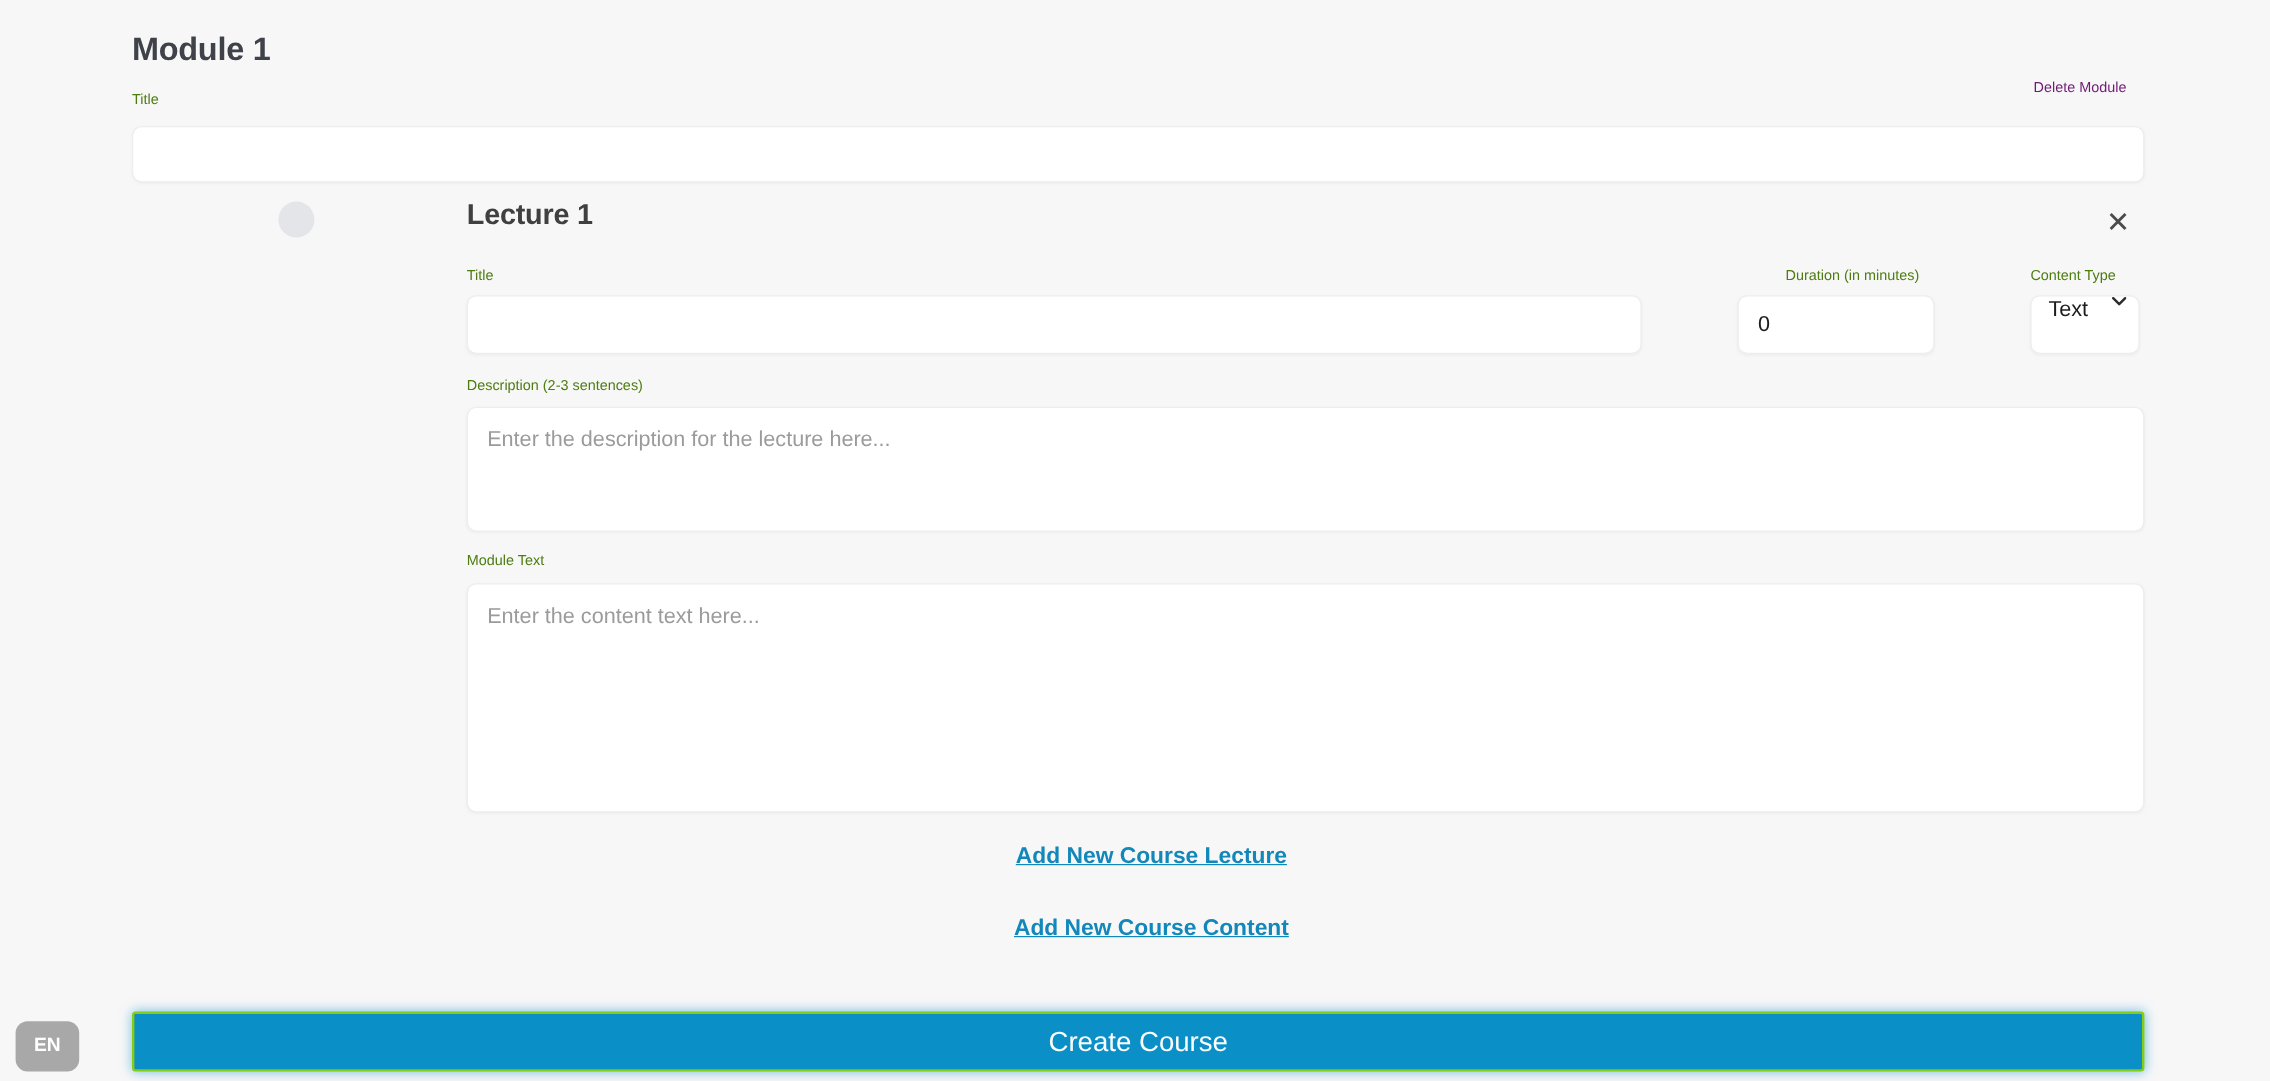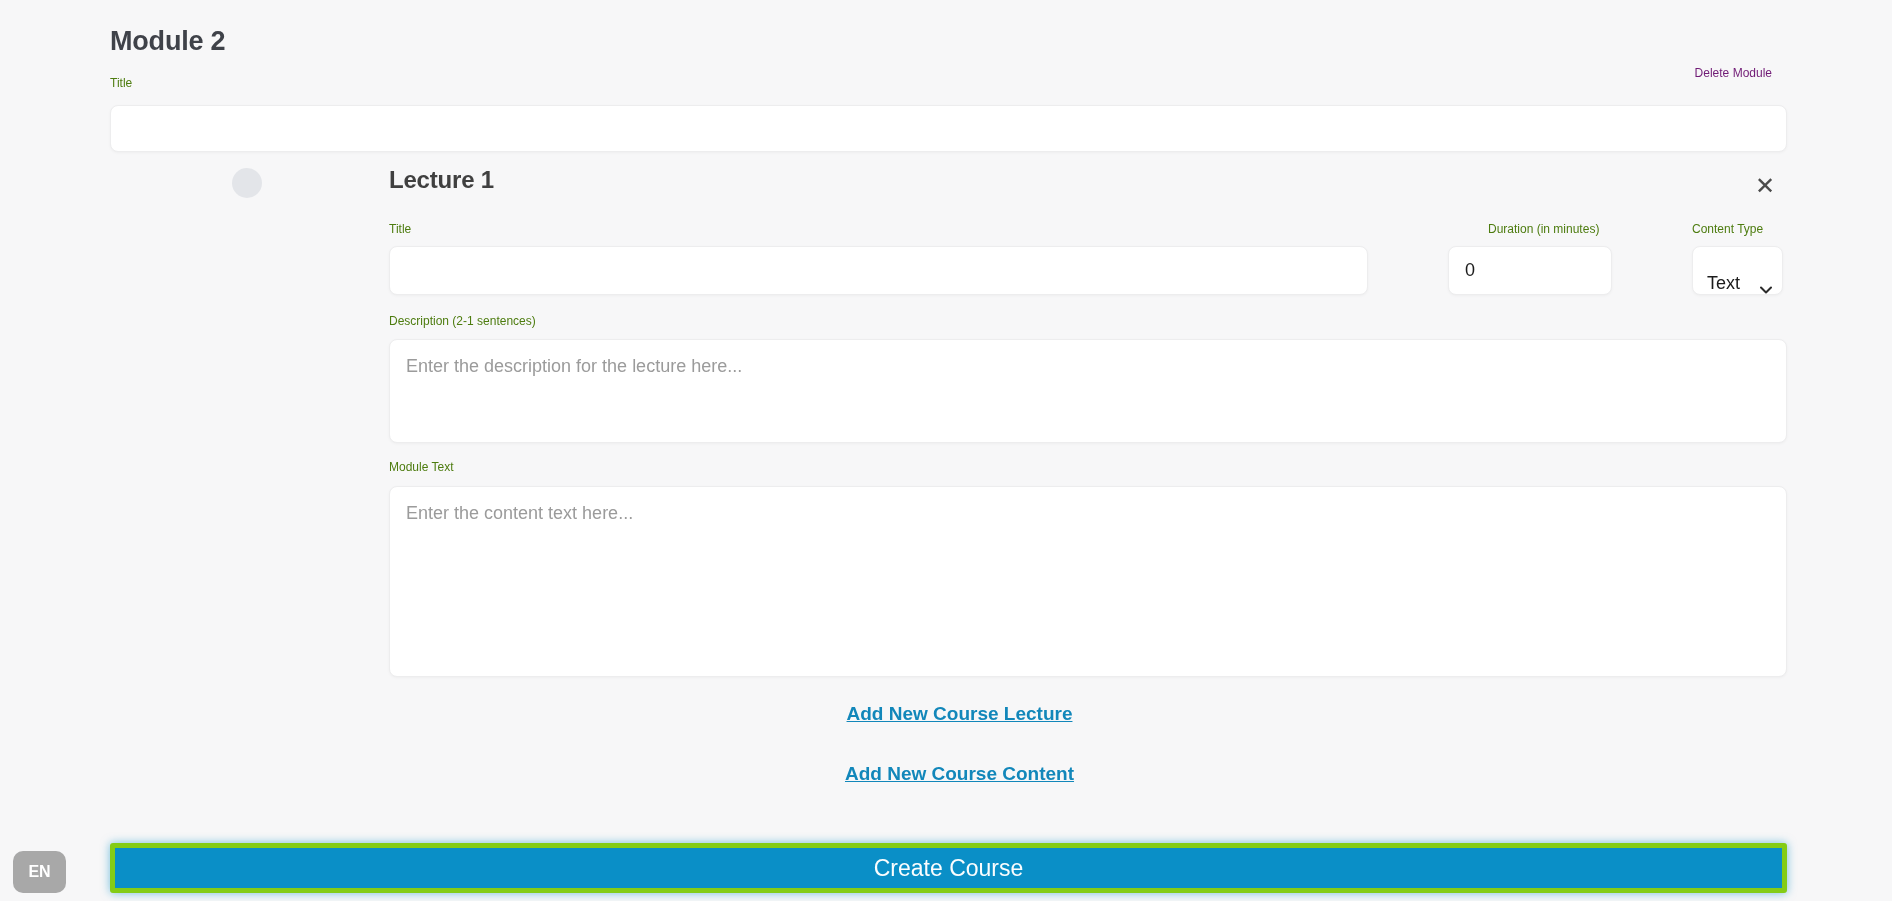--- a/index.html
+++ b/index.html
@@ -47,34 +47,34 @@
   }
 
   .close-btn {
     width: 34px; height: 34px;
     background: none; border: none; cursor: pointer;
     font-size: 24px; color: #4b4b4b; line-height: 34px; text-align: center;
     font-family: inherit;
   }
 
   .select {
-    display: flex; align-items: flex-end; justify-content: space-between;
+    display: flex; align-items: flex-start; justify-content: space-between;
     padding: 0 10px 0 14px; cursor: pointer;
   }
   .select .chev { display: inline-flex; margin-left: 10px; }
 
   .center-links { text-align: center; }
   .add-link {
     font-size: 19px; font-weight: bold; color: #1287ba;
     text-decoration: underline; cursor: pointer; margin-left: 22px;
   }
 
   .create-btn {
     background: #0a8fc7;
-    border: 5px solid #84cc16;
+    border: 2px solid #84cc16;
     border-radius: 3px;
     box-shadow: 0 0 10px rgba(10,143,199,0.55);
     color: #fbfdfe;
     font-size: 23px; font-weight: 500;
     font-family: inherit;
     cursor: pointer;
     display: flex; align-items: center; justify-content: center;
   }
 
   .lang-badge {
@@ -83,21 +83,21 @@
     width: 53px; height: 42px;
     font-size: 16px; font-weight: 600;
     font-family: inherit;
     cursor: pointer;
     display: flex; align-items: center; justify-content: center;
   }
 </style>
 </head>
 <body>
 
-<div class="abs heading-lg" style="left:110px; top:26px;">Module 2</div>
+<div class="abs heading-lg" style="left:110px; top:26px;">Module 1</div>
 
 <button class="abs text-btn" style="right:120px; top:31px;">Delete Module</button>
 
 <div class="abs field-label" style="left:110px; top:76px;">Title</div>
 
 <input class="abs input" style="left: 110px; top: 105px; width: 1677px; height: 47px;" type="text" value="">
 
 <div class="abs drag-circle" style="left:232px; top:168px;"></div>
 
 <div class="abs heading-md" style="left:389px; top:166px;">Lecture 1</div>
@@ -113,21 +113,21 @@
 <div class="abs field-label" style="left:1692px; top:222px;">Content Type</div>
 <div class="abs select" style="left:1692px; top:246px; width:91px; height:49px;">
   <span>Text</span>
   <span class="chev">
     <svg width="12" height="8" viewBox="0 0 12 8">
         <path d="M1 1.5 L6 6.5 L11 1.5" fill="none" stroke="#2b2b2b" stroke-width="2" stroke-linecap="round" stroke-linejoin="round"></path>
       </svg>
   </span>
 </div>
 
-<div class="abs field-label" style="left:389px; top:314px;">Description (2-1 sentences)</div>
+<div class="abs field-label" style="left:389px; top:314px;">Description (2-3 sentences)</div>
 <textarea class="abs textarea" style="left: 389px; top: 339px; width: 1398px; height: 104px;" placeholder="Enter the description for the lecture here..."></textarea>
 
 <div class="abs field-label" style="left:389px; top:460px;">Module Text</div>
 <textarea class="abs textarea" style="left: 389px; top: 486px; width: 1398px; height: 191px;" placeholder="Enter the content text here..."></textarea>
 
 <div class="abs center-links" style="left:110px; top:703px; width:1677px;">
   <a class="add-link">Add New Course Lecture</a>
 </div>
 <div class="abs center-links" style="left:110px; top:763px; width:1677px;">
   <a class="add-link">Add New Course Content</a>

